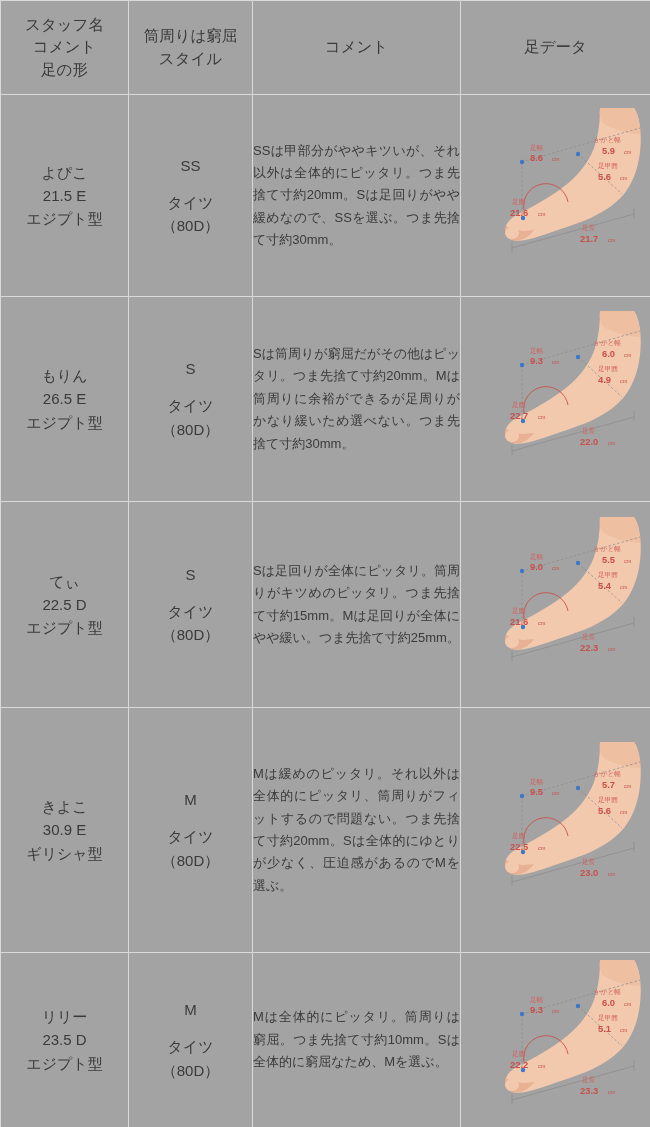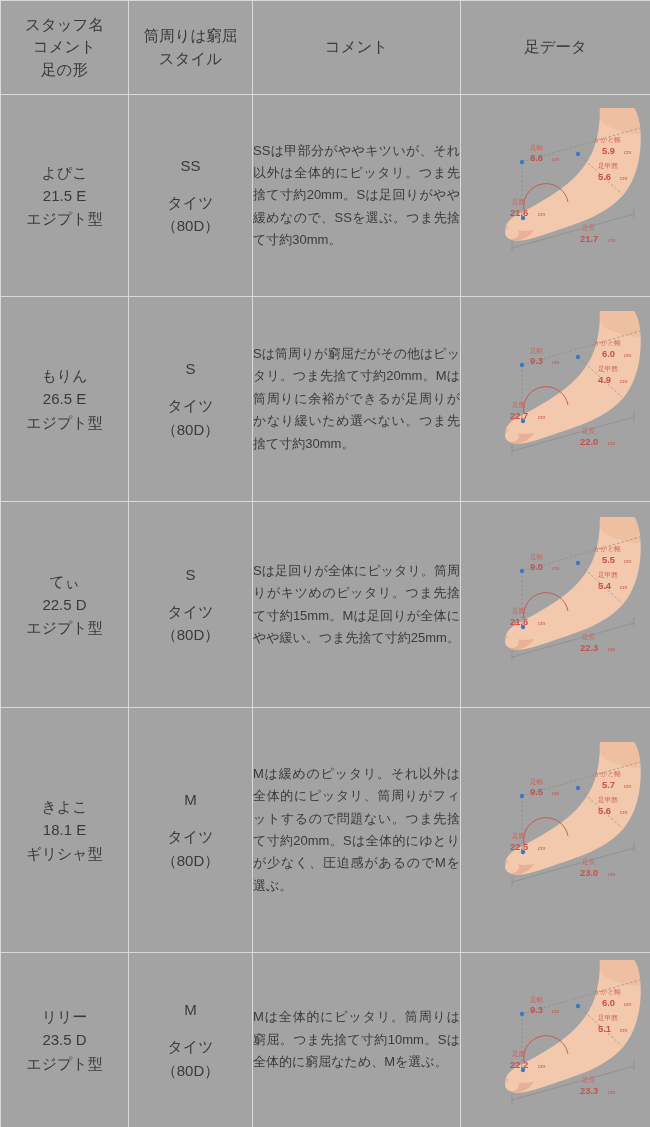--- a/index.html
+++ b/index.html
@@ -308,21 +308,21 @@
               </g>
             </svg>
           </div>
         </td>
       </tr>
 
       <tr style="height:245px;">
         <td class="name-cell">
           <div class="name-lines">
             <span>きよこ</span>
-            <span>18.1 E</span>
+            <span>30.9 E</span>
             <span>ギリシャ型</span>
           </div>
         </td>
         <td class="size-cell">
           <div class="size-lines">
             <span>M</span>
             <span class="gap"></span>
             <span>タイツ</span>
             <span>（80D）</span>
           </div>

